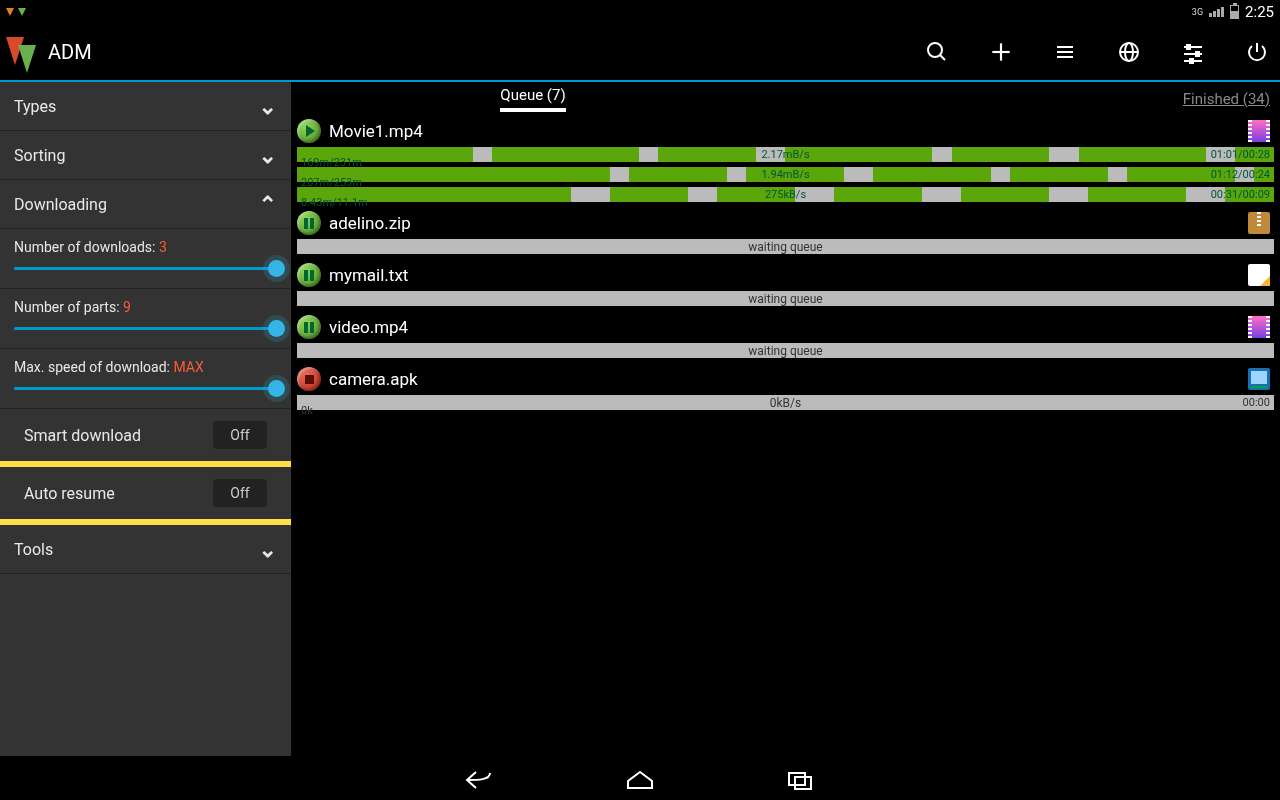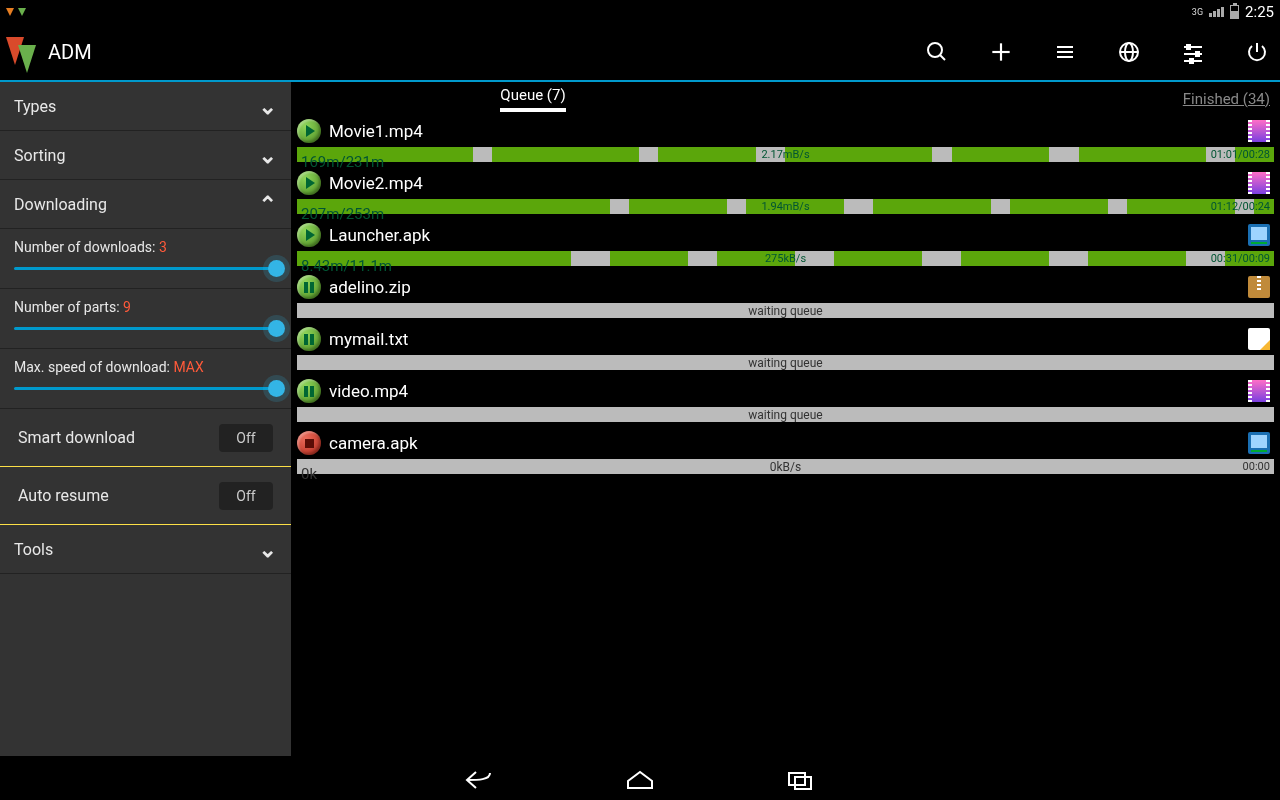--- a/index.html
+++ b/index.html
@@ -33,21 +33,21 @@
 
 
 .sidebar { width: 291px; background: #333; display: flex; flex-direction: column; font-size: 16px; color: #e8e8e8; }
 .side-row { height: 49px; display: flex; align-items: center; padding: 0 14px; border-bottom: 1px solid #222; background:#333; cursor: pointer; }
 .side-row .chev { margin-left: auto; font-size: 22px; font-weight: bold; }
 .slider-row { padding: 10px 14px 18px; border-bottom: 1px solid #222; }
 .slider-row .lbl { font-size: 14px; color: #e8e8e8; margin-bottom: 12px; }
 .slider-row .lbl .val { color: #ff5a3a; }
 .slider-track { height: 3px; background: #0099cc; position: relative; border-radius: 2px; }
 .slider-thumb { position: absolute; right: -8px; top: -7px; width: 17px; height: 17px; border-radius: 50%; background: #33b5e5; border: 3px solid rgba(51,181,229,0.35); box-shadow: 0 0 0 5px rgba(51,181,229,0.18); }
-.toggle-row { height: 58px; display:flex; align-items:center; padding: 0 18px; border-bottom:1px solid #fde047; }
+.toggle-row { height: 58px; display:flex; align-items:center; padding: 0 24px; border-bottom:6px solid #fde047; }
 .toggle-btn { margin-left:auto; width: 54px; height: 28px; background:#222; color:#ccc; display:flex; align-items:center; justify-content:center; font-size:14px; border-radius:4px; cursor:pointer; }
 
 
 .content { flex: 1; background: #000; display: flex; flex-direction: column; }
 .tabs { height: 33px; display: flex; font-size: 15px; gap: 11px; }
 .tab { flex: 1; display:flex; align-items:center; justify-content:center; color:#888; cursor:pointer; }
 .tab.active { color:#fff; }
 .tab.active .inner { border-bottom: 4px solid #fff; padding-bottom: 4px; }
 .tab.right { justify-content: flex-end; padding-right: 10px; text-decoration: underline; }
 
@@ -61,21 +61,21 @@
 .state-btn.pause::before, .state-btn.pause::after { content:""; width:4px; height:11px; background:#063; margin:0 1px; }
 .state-btn.stop { background: radial-gradient(circle at 35% 30%, #e96b5a, #b3281a); }
 .state-btn.stop::after { content:""; width:9px; height:9px; background:#5a0d06; }
 .item-name { font-size: 17px; color: #fff; }
 .item-icon { margin-left: auto; width: 22px; height: 22px; }
 
 .progress-bar { height: 15px; margin: 0 6px; display:flex; align-items:center; font-size: 11px; position:relative; background:#bbb; }
 .progress-bar.green .segs { position:absolute; inset:0; display:flex; }
 .progress-bar.green .seg { background:#5ba60b; }
 .progress-bar.green .gap { background:#bbb; }
-.progress-bar .pb-left { position:absolute; left:4px; color:#0b3; z-index:2; font-size:15px;margin-top:15px; }
+.progress-bar .pb-left { position:absolute; left:4px; color:#0b3; z-index:2; font-size:11px;margin-top:15px; }
 .progress-bar.green .pb-left { color:#053; }
 .progress-bar .pb-mid { position:absolute; left:50%; transform:translateX(-50%); z-index:2; font-size:11px; color:#053; }
 .progress-bar .pb-right { position:absolute; right:4px; z-index:2; font-size:11px; color:#053; }
 .progress-bar.gray { background:#bbb; }
 .progress-bar.gray .pb-mid { color:#333; font-size:12px; }
 .progress-bar.gray .pb-left, .progress-bar.gray .pb-right { color:#333; }
 .progress-bar.waiting .pb-mid { color:#333; }
 
 
 .nav-bar { height: 48px; background:#000; display:flex; align-items:center; justify-content:center; gap:120px; }
@@ -249,25 +249,20 @@
               <div class="seg" style="width: 13%;"></div>
               <div class="gap" style="width: 3%;"></div>
               <div class="seg" style="width: 4%;"></div>
             </div>
             <span class="pb-left">169m/231m</span>
             <span class="pb-mid">2.17mB/s</span>
             <span class="pb-right">01:01/00:28</span>
           </div>
         </div>
         <div class="item">
-          <div class="item-head">
-            <div class="state-btn play"></div>
-            <div class="item-name">Movie2.mp4</div>
-            <div class="item-icon ft-video"></div>
-          </div>
           <div class="progress-bar green">
             <div class="segs">
               <div class="seg" style="width: 32%;"></div>
               <div class="gap" style="width: 2%;"></div>
               <div class="seg" style="width: 10%;"></div>
               <div class="gap" style="width: 2%;"></div>
               <div class="seg" style="width: 10%;"></div>
               <div class="gap" style="width: 3%;"></div>
               <div class="seg" style="width: 12%;"></div>
               <div class="gap" style="width: 2%;"></div>
@@ -276,25 +271,20 @@
               <div class="seg" style="width: 11%;"></div>
               <div class="gap" style="width: 2%;"></div>
               <div class="seg" style="width: 2%;"></div>
             </div>
             <span class="pb-left">207m/253m</span>
             <span class="pb-mid">1.94mB/s</span>
             <span class="pb-right">01:12/00:24</span>
           </div>
         </div>
         <div class="item">
-          <div class="item-head">
-            <div class="state-btn play"></div>
-            <div class="item-name">Launcher.apk</div>
-            <div class="item-icon ft-app"></div>
-          </div>
           <div class="progress-bar green">
             <div class="segs">
               <div class="seg" style="width: 28%;"></div>
               <div class="gap" style="width: 4%;"></div>
               <div class="seg" style="width: 8%;"></div>
               <div class="gap" style="width: 3%;"></div>
               <div class="seg" style="width: 8%;"></div>
               <div class="gap" style="width: 4%;"></div>
               <div class="seg" style="width: 9%;"></div>
               <div class="gap" style="width: 4%;"></div>

